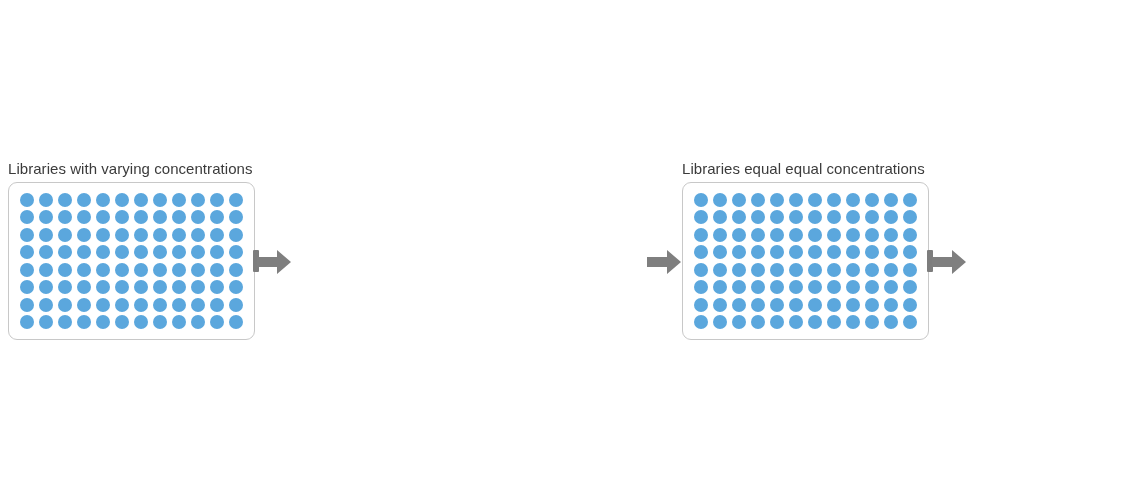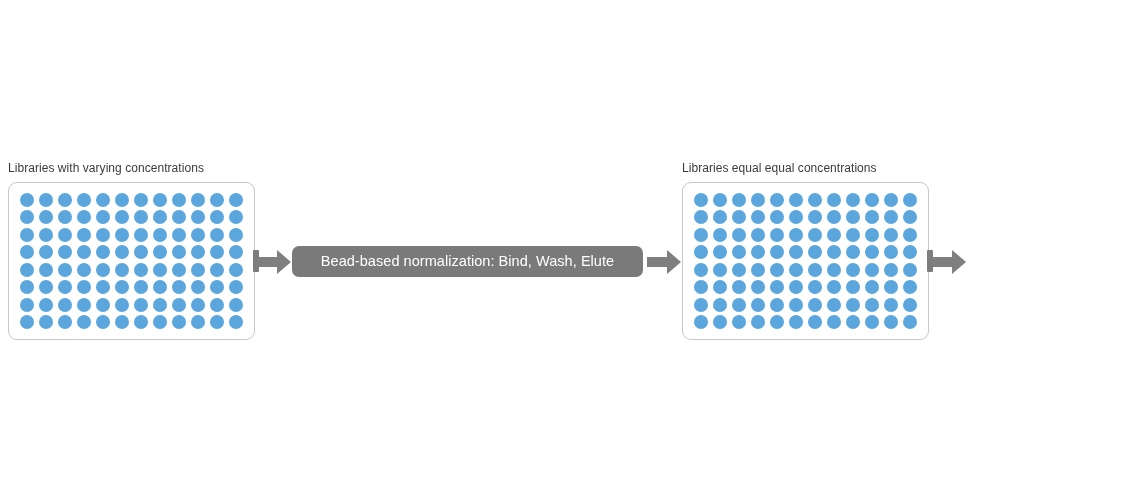--- a/index.html
+++ b/index.html
@@ -26,21 +26,21 @@
   }
 
   
   .plate-group {
     position: absolute;
   }
   .plate-caption {
     position: absolute;
     left: 0;
     top: 0;
-    font-size: 12px;
+    font-size: 15px;
     line-height: 17px;
     color: #3b3b3b;
     white-space: nowrap;
     letter-spacing: 0.05px;
   }
   .plate {
     position: absolute;
     top: 22px;
     left: 0;
     width: 247px;
@@ -221,21 +221,20 @@
       <div class="plate-notch"></div>
     </div>
   </div>
 
   <div class="arrow" style="left:257px; top:249px;">
     <svg viewBox="0 0 34 26" xmlns="http://www.w3.org/2000/svg" aria-hidden="true">
       <path d="M0 8 L20 8 L20 1 L34 13 L20 25 L20 18 L0 18 Z" fill="#7f7f7f"></path>
     </svg>
   </div>
 
-  <div class="pill pill-process" style="left:292px; top:246px; width:351px; height:31px;">Bead-based normalization: Bind, Wash, Elute</div>
 
   <div class="arrow" style="left:647px; top:249px;">
     <svg viewBox="0 0 34 26" xmlns="http://www.w3.org/2000/svg" aria-hidden="true">
       <path d="M0 8 L20 8 L20 1 L34 13 L20 25 L20 18 L0 18 Z" fill="#7f7f7f"></path>
     </svg>
   </div>
 
   <div class="plate-group" style="left:682px; top:160px;">
     <div class="plate-caption">Libraries equal equal concentrations</div>
     <div class="plate">

